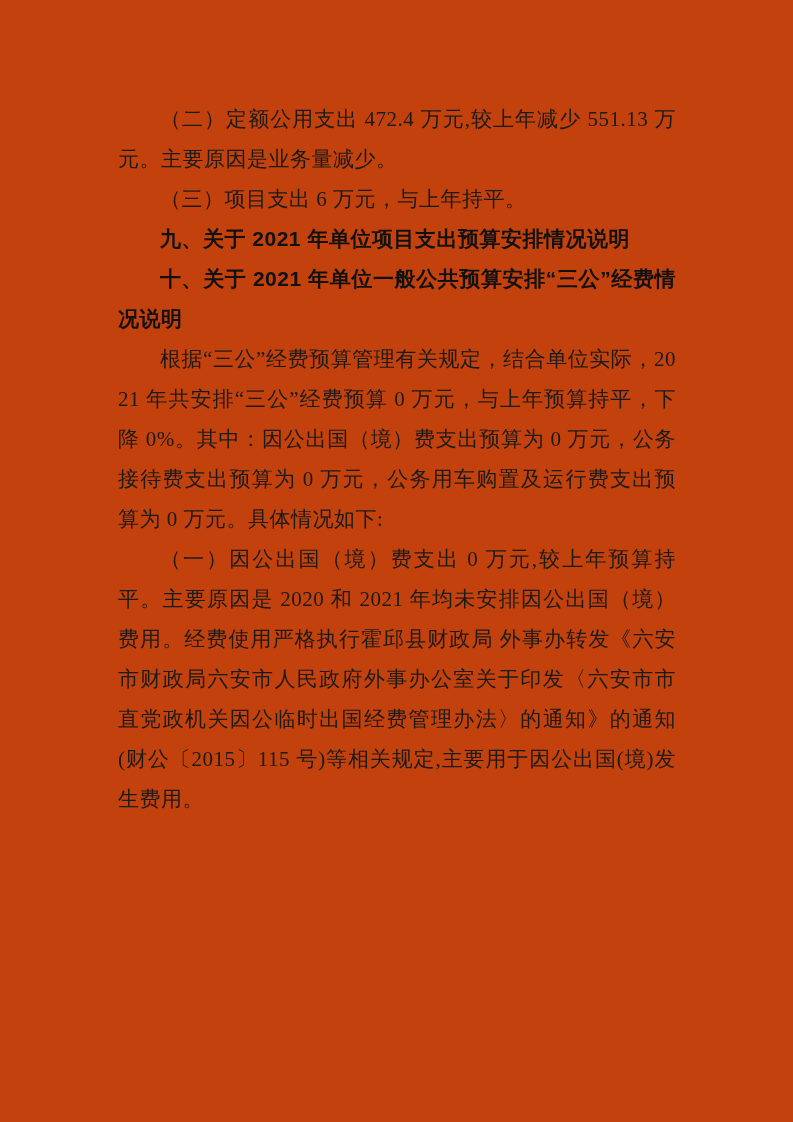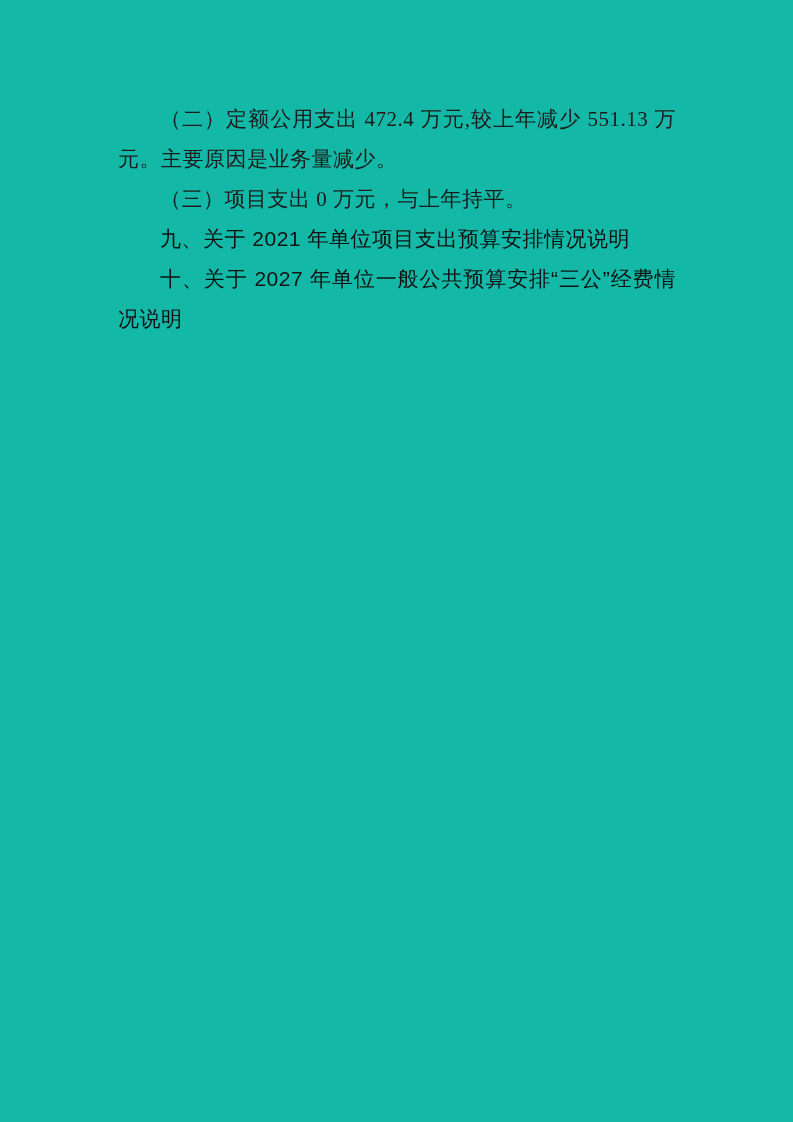--- a/index.html
+++ b/index.html
@@ -5,46 +5,48 @@
   html, body {
     margin: 0;
     padding: 0;
     background: #ffffff;
   }
   .page {
     position: relative;
     width: 793px;
     height: 1122px;
     margin: 0 auto;
-    background: #14b8a6;
+    background: #c2410c;
     overflow: hidden;
     box-sizing: border-box;
     padding: 99px 117px 0 118px;
   }
   .doc p {
     margin: 0;
     font-family: "Liberation Serif", "DejaVu Serif", serif;
     font-size: 21px;
     line-height: 40px;
     color: #1b1b1b;
     text-align: justify;
     text-indent: 2em;
     letter-spacing: 0.5px;
     word-break: break-all;
   }
   .doc p.heading {
     font-family: "Liberation Sans", "DejaVu Sans", sans-serif;
-    font-weight: normal;
+    font-weight: bold;
     color: #111111;
     letter-spacing: 0.5px;
   }
 </style>
 </head>
 <body>
 
 <div class="page">
   <div class="doc">
     <p class="body">（二）定额公用支出 472.4 万元,较上年减少 551.13 万元。主要原因是业务量减少。</p>
-    <p class="body">（三）项目支出 0 万元，与上年持平。</p>
+    <p class="body">（三）项目支出 6 万元，与上年持平。</p>
     <p class="heading">九、关于 2021 年单位项目支出预算安排情况说明</p>
-    <p class="heading">十、关于 2027 年单位一般公共预算安排“三公”经费情况说明</p>
+    <p class="heading">十、关于 2021 年单位一般公共预算安排“三公”经费情况说明</p>
+    <p class="body">根据“三公”经费预算管理有关规定，结合单位实际，2021 年共安排“三公”经费预算 0 万元，与上年预算持平，下降 0%。其中：因公出国（境）费支出预算为 0 万元，公务接待费支出预算为 0 万元，公务用车购置及运行费支出预算为 0 万元。具体情况如下:</p>
+    <p class="body">（一）因公出国（境）费支出 0 万元,较上年预算持平。主要原因是 2020 和 2021 年均未安排因公出国（境）费用。经费使用严格执行霍邱县财政局 外事办转发《六安市财政局六安市人民政府外事办公室关于印发〈六安市市直党政机关因公临时出国经费管理办法〉的通知》的通知(财公〔2015〕115 号)等相关规定,主要用于因公出国(境)发生费用。</p>
   </div>
 </div>
 
 </body></html>

